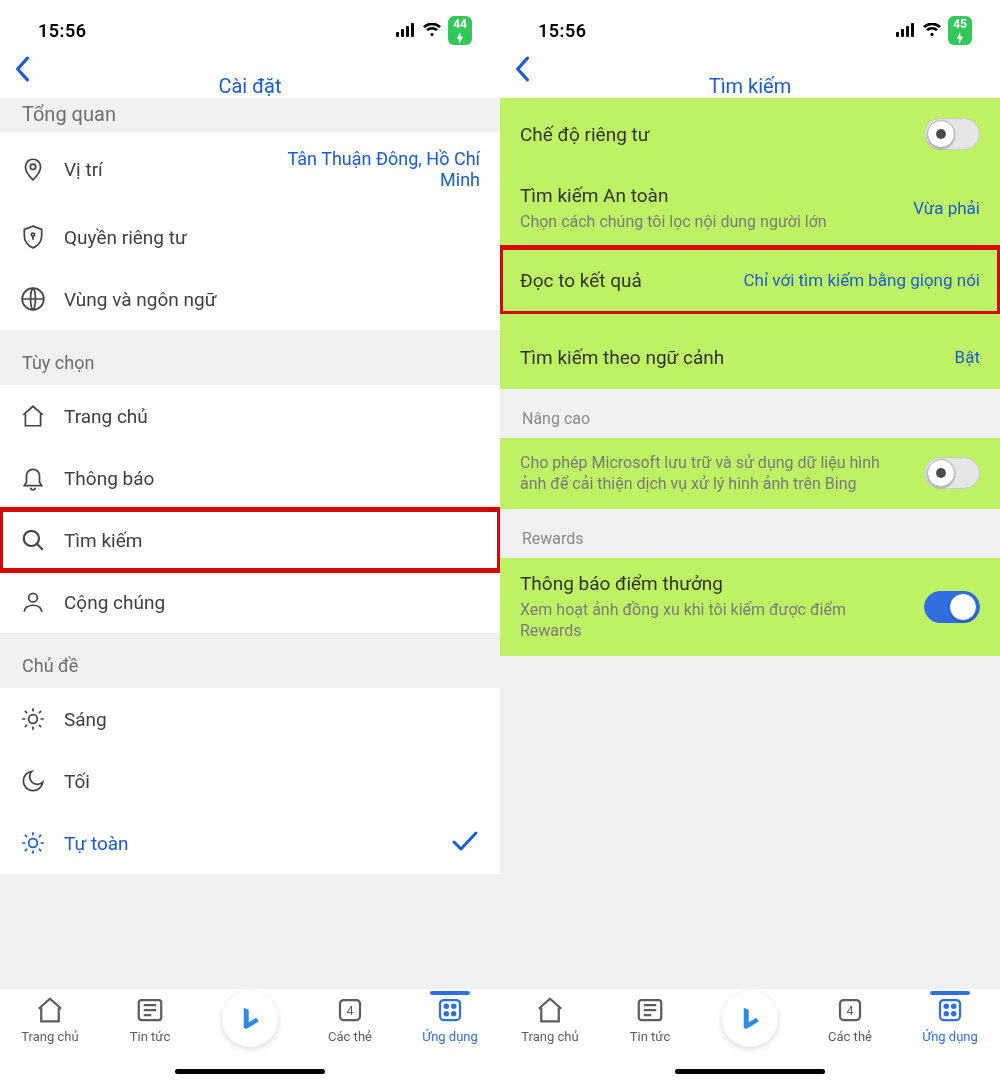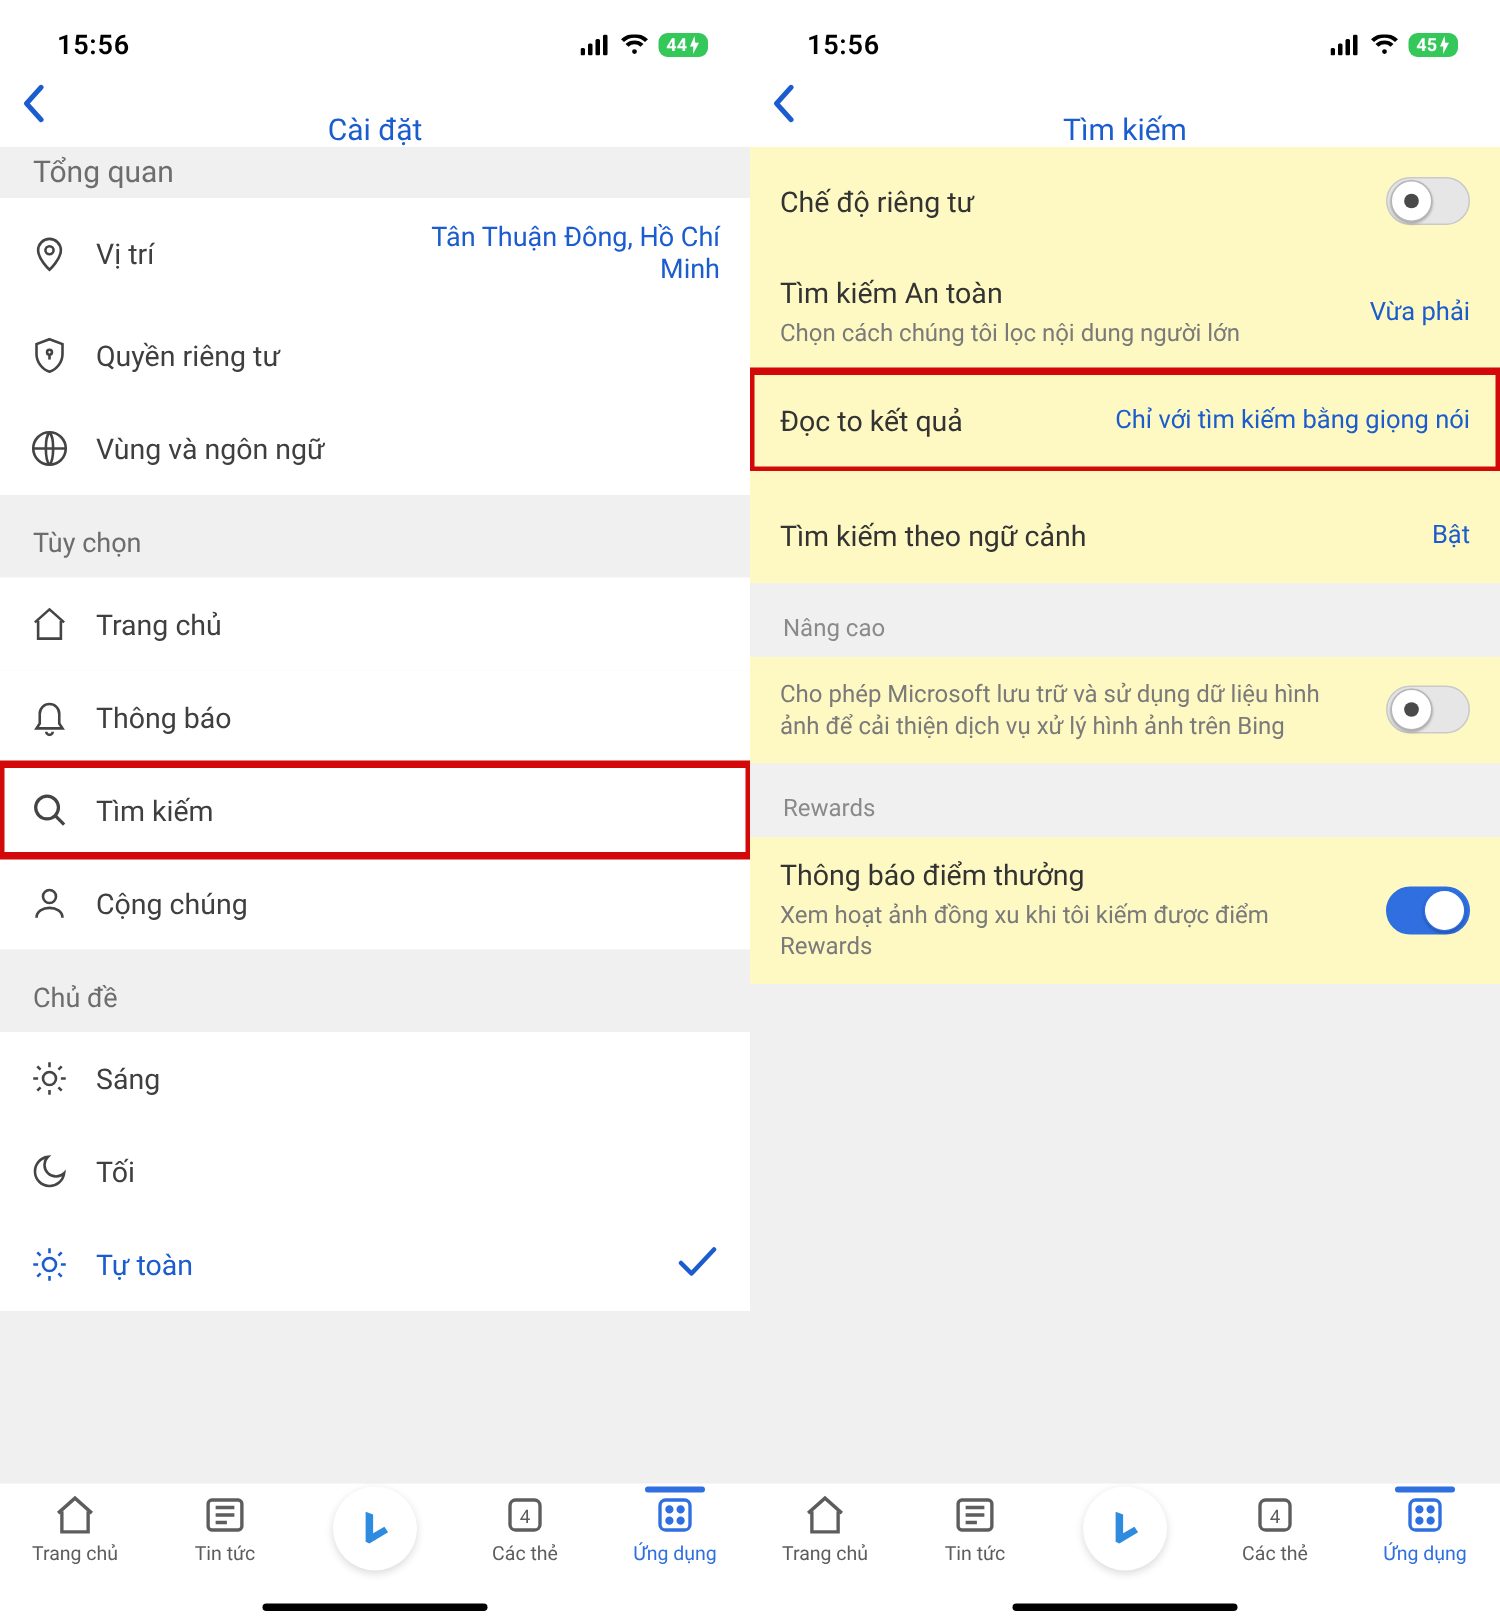--- a/index.html
+++ b/index.html
@@ -4,21 +4,21 @@
 <style>
   * { box-sizing: border-box; margin: 0; padding: 0; font-family: -apple-system, BlinkMacSystemFont, "Segoe UI", Roboto, sans-serif; }
   body { background: #ffffff; width: 1000px; height: 1082px; display: flex; overflow: hidden; }
   .phone { width: 500px; height: 1082px; background: #fff; position: relative; display: flex; flex-direction: column; }
   .phone + .phone { border-left: 0px solid transparent; }
 
   
   .statusbar { height: 44px; display: flex; align-items: center; justify-content: space-between; padding: 16px 28px 0 38px; font-weight: 600; }
   .statusbar .time { font-size: 18px; letter-spacing: .5px; }
   .statusbar .right { display: flex; align-items: center; gap: 6px; }
-  .battery-badge { background:#34c759; color:#fff; font-size:12px; font-weight:700; padding:1px 5px; border-radius:6px; display:flex; align-items:center; gap:1px; }
+  .battery-badge { background:#34c759; color:#fff; font-size:12px; font-weight:700; padding:1px 5px; border-radius:6px; display:flex; align-items:center; gap:1px;flex-direction:column; }
   .battery-badge svg { width:8px; height:12px; }
 
   
   .navhdr { height: 54px; display:flex; align-items:flex-end; justify-content:center; position:relative; }
   .navhdr .back { position:absolute; left:14px; top:50%; transform:translateY(-50%); color:#1b5cce; }
   .navhdr .title { color:#1b5cce; font-size:20px; font-weight:400; }
 
   .scroll { flex:1; overflow:hidden; background:#f0f0f0; }
 
   
@@ -30,21 +30,21 @@
   .row .ico { width:26px; height:26px; color:#444; flex:0 0 26px; display:flex; align-items:center; justify-content:center; }
   .row .label { font-size:19px; color:#3f3f3f; flex:1; }
   .row .value { font-size:18px; color:#1b5cce; text-align:right; max-width:230px; }
   .row.theme-sel .label { color:#1b5cce; }
   .row.theme-sel .ico { color:#1b5cce; }
   .row.theme-sel .check { color:#1b5cce; margin-left:auto; }
 
   .highlight-red { outline:5px solid #d30808; outline-offset:-3px; }
 
   
-  .rrow { background:#fef9c3; padding:14px 20px; display:flex; align-items:center; justify-content:flex-end; gap:14px; }
+  .rrow { background:#bef264; padding:14px 20px; display:flex; align-items:center; justify-content:flex-end; gap:14px; }
   .rrow .textcol { display:flex; flex-direction:column; gap:4px; flex:1; }
   .rrow .title2 { font-size:19px; color:#333; }
   .rrow .sub { font-size:16px; color:#7a7a7a; line-height:1.35; }
   .rrow .val { font-size:17px; color:#1b5cce; white-space:nowrap; }
 
   
   .toggle { width:56px; height:32px; border-radius:16px; background:#e6e6e6; position:relative; flex:0 0 56px; border:1px solid #c9c9c9;}
   .toggle .knob { width:28px; height:28px; border-radius:50%; background:#fff; position:absolute; top:1px; left:2px; box-shadow:0 1px 2px rgba(0,0,0,.3); border:1px solid #b5b5b5;}
   .toggle .knob-inner{ position:absolute; width:28px; height:28px; border-radius:50%; top:1px; left:2px; background:#4a4a4a; transform:scale(.35); }
   .toggle.on { background:#2f6fe0; border-color:#2f6fe0;}

